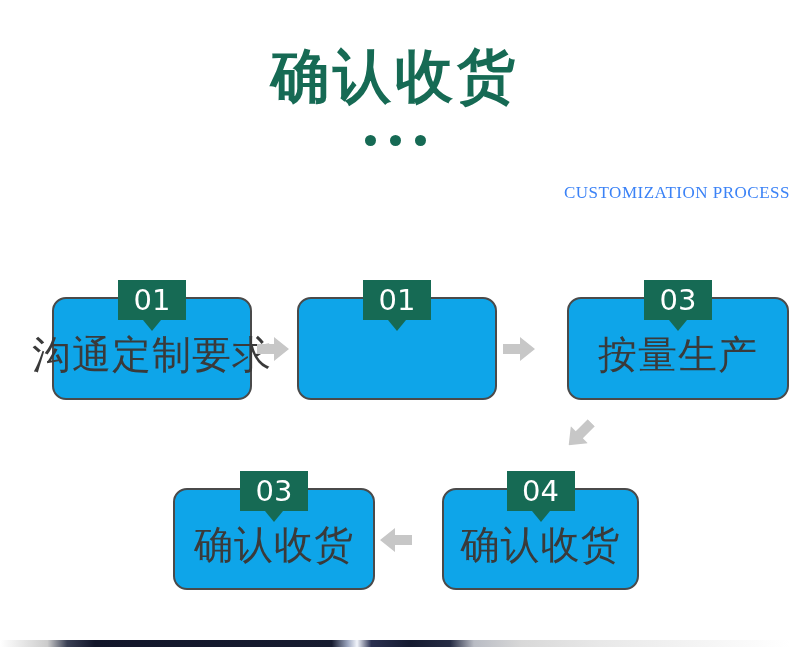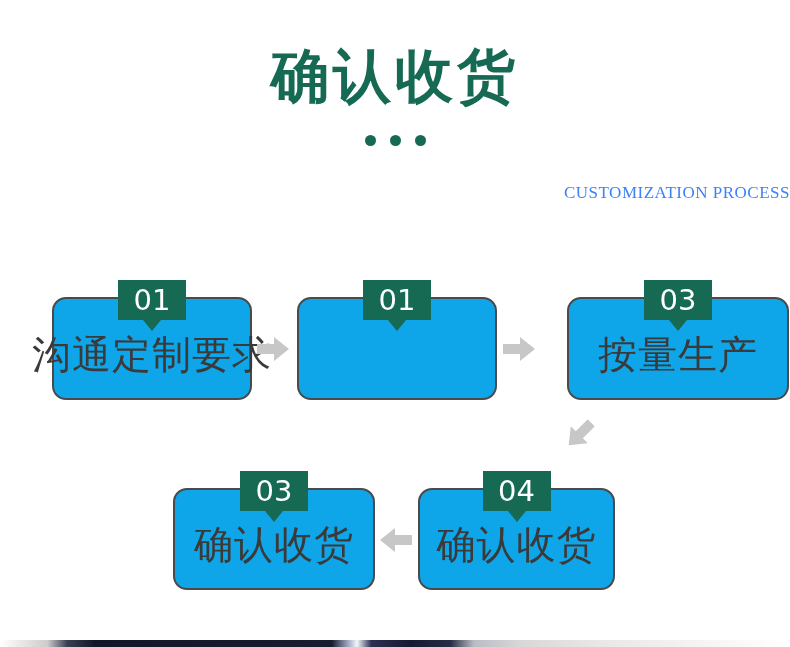--- a/index.html
+++ b/index.html
@@ -88,21 +88,21 @@
     width: 0; height: 0;
     border-left: 9px solid transparent;
     border-right: 9px solid transparent;
     border-top: 11px solid #166a54;
   }
 
   .step-1 { left: 52px;  top: 297px; width: 200px; }
   .step-2 { left: 297px; top: 297px; width: 200px; }
   .step-3 { left: 567px; top: 297px; width: 222px; }
   .step-5 { left: 173px; top: 488px; width: 202px; height: 102px; }
-  .step-4 { left: 418px; top: 488px; width: 197px; height: 102px; }
+  .step-4 { left: 442px; top: 488px; width: 197px; height: 102px; }
 
   
   .arrow { position: absolute; width: 32px; height: 24px; }
   .arrow svg { display: block; width: 100%; height: 100%; }
   .arrow-1 { left: 257px; top: 337px; }
   .arrow-2 { left: 503px; top: 337px; }
   .arrow-3 { left: 564px; top: 422px; transform: rotate(135deg); }
   .arrow-4 { left: 380px; top: 528px; transform: rotate(180deg); }
 
   

